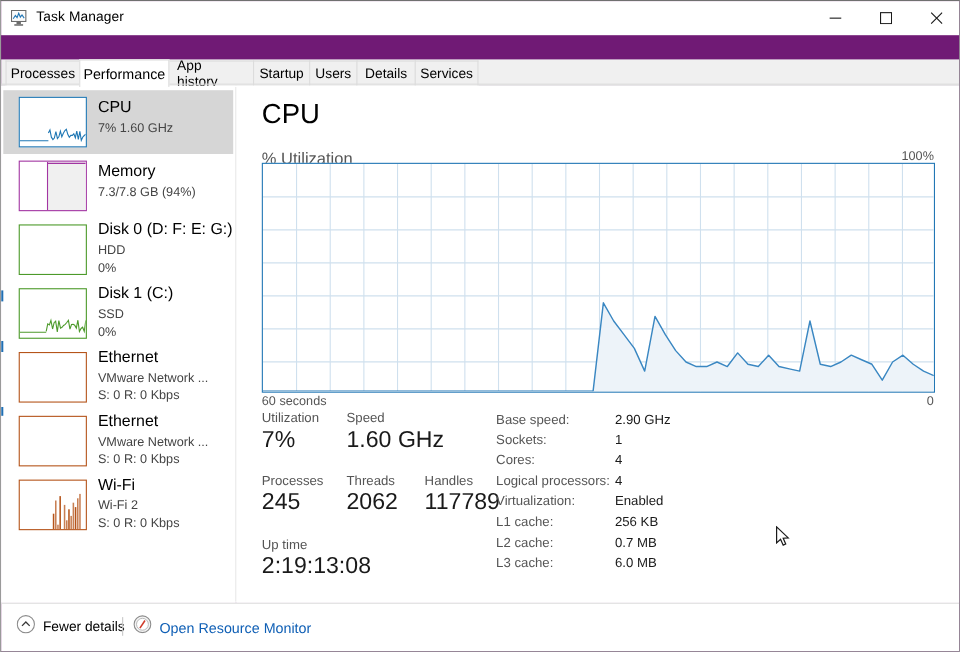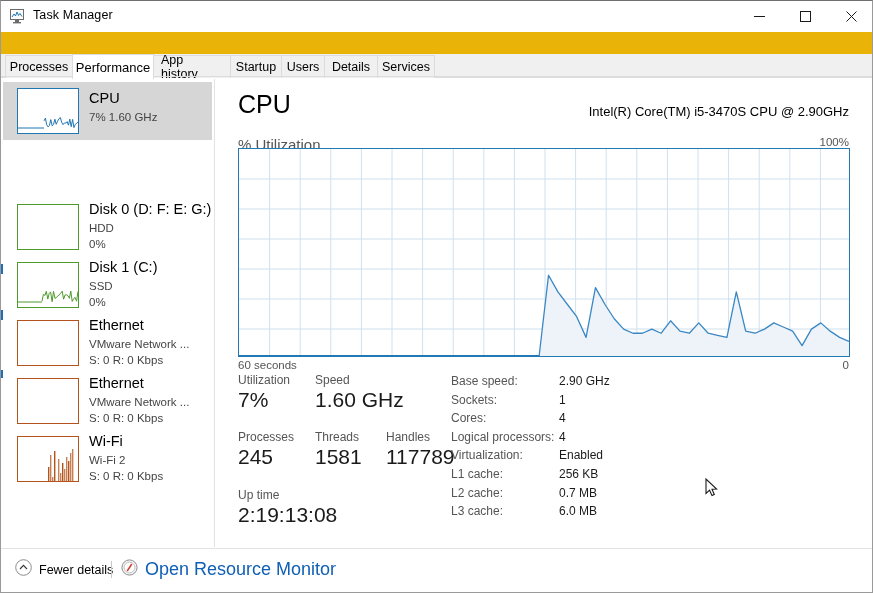--- a/index.html
+++ b/index.html
@@ -6,21 +6,21 @@
   html, body {
     margin: 0; padding: 0;
     width: 873px; height: 593px;
     background: #ffffff;
     font-family: "Liberation Sans", sans-serif;
     overflow: hidden;
   }
   #app {
     position: relative;
     width: 873px; height: 593px;
-    background: #eab308;
+    background: #701a75;
     border: 1px solid #9a9a9a;
     border-top-color: #707070;
     overflow: hidden;
   }
 
   
   #titlebar {
     position: absolute; left: 0; top: 0; width: 871px; height: 31px;
     background: #ffffff;
   }
@@ -187,21 +187,21 @@
   }
   #fewer-details .lbl { font-size: 12.5px; color: #000; }
   #status-sep {
     position: absolute; left: 110px; top: 12px;
     width: 1px; height: 17px; background: #c8c8c8;
   }
   #open-res {
     position: absolute; left: 120px; top: 10px;
     display: flex; align-items: center; gap: 7px;
   }
-  #open-res .lbl { font-size: 18px; color: #0f5fb5; }
+  #open-res .lbl { font-size: 13px; color: #0f5fb5; }
 
   
   #cursor { position: absolute; left: 704px; top: 477px; }
 </style>
 </head>
 <body>
 
 <div id="app">
 
   <div id="titlebar">
@@ -263,20 +263,31 @@
     <div id="sidebar">
         <div class="side-item selected" style="top: 4px;">
           <div class="thumb" style="border-color: rgb(31, 119, 180);">
             <svg width="60" height="44" viewBox="0 0 60 44">
               <path d="M26.0 31.9 L27.4 29.1 L28.7 35.7 L30.1 37.9 L31.4 36.5 L32.8 30.6 L34.2 36.9 L35.5 35.4 L36.9 30.2 L38.2 35.3 L39.6 32.2 L41.0 29.7 L42.3 28.5 L43.7 33.3 L45.0 35.7 L46.4 34.0 L47.8 34.1 L49.1 32.6 L50.5 36.2 L51.8 30.1 L53.2 37.7 L54.6 30.4 L55.9 38.6 L57.3 35.5 L58.6 34.2 L60.0 33.0" fill="none" stroke="#1f77b4" stroke-width="1"></path>
               <line x1="0" y1="39" x2="26" y2="39" stroke="#1f77b4" stroke-width="1"></line>
             </svg>
           </div>
           <div class="side-title" style="top: 8px;">CPU</div>
           <div class="side-sub" style="top: 29px;">7%  1.60 GHz</div>
+        </div>
+        <div class="side-item" style="top: 62px;">
+          <div class="thumb" style="border-color: rgb(162, 53, 162);">
+            <svg width="60" height="44" viewBox="0 0 60 44">
+              <rect x="25.2" y="0" width="34.8" height="44" fill="#f0f0f0"></rect>
+              <line x1="25.2" y1="0" x2="25.2" y2="44" stroke="#a235a2" stroke-width="1"></line>
+              <line x1="25.2" y1="1.5" x2="60" y2="1.5" stroke="#a235a2" stroke-width="1"></line>
+            </svg>
+          </div>
+          <div class="side-title" style="top: 8px;">Memory</div>
+          <div class="side-sub" style="top: 29px;">7.3/7.8 GB (94%)</div>
         </div>
         <div class="side-item" style="top: 120px;">
           <div class="thumb" style="border-color: rgb(76, 154, 42);">
             <svg width="60" height="44" viewBox="0 0 60 44"></svg>
           </div>
           <div class="side-title" style="top: 3px;">Disk 0 (D: F: E: G:)</div>
           <div class="side-sub" style="top: 24px;">HDD</div>
           <div class="side-sub" style="top: 40px;">0%</div>
         </div>
         <div class="side-item" style="top: 178px;">
@@ -330,21 +341,20 @@
           <div class="side-sub" style="top: 40px;">S: 0 R: 0 Kbps</div>
         </div>
         <div class="scroll-nub" style="top: 186px; height: 10px;"></div>
         <div class="scroll-nub" style="top: 232px; height: 10px;"></div>
         <div class="scroll-nub" style="top: 292px; height: 8px;"></div>
       </div>
     <div id="sidebar-divider"></div>
 
     <div id="detail">
       <div id="cpu-heading">CPU</div>
-      <div id="cpu-model">Intel(R) Core(TM) i5-3470S CPU @ 2.90GHz</div>
       <div id="lbl-util">% Utilization</div>
       <div id="lbl-100">100%</div>
 
       <div id="graph">
         <svg id="graph-svg" width="610" height="207" viewBox="0 0 610 207">
             <line x1="30.6" y1="0" x2="30.6" y2="207" stroke="#cfe0ee" stroke-width="1"></line>
             <line x1="61.2" y1="0" x2="61.2" y2="207" stroke="#cfe0ee" stroke-width="1"></line>
             <line x1="91.80000000000001" y1="0" x2="91.80000000000001" y2="207" stroke="#cfe0ee" stroke-width="1"></line>
             <line x1="122.4" y1="0" x2="122.4" y2="207" stroke="#cfe0ee" stroke-width="1"></line>
             <line x1="153" y1="0" x2="153" y2="207" stroke="#cfe0ee" stroke-width="1"></line>
@@ -378,21 +388,21 @@
       <div id="lbl-zero">0</div>
 
       <div id="stats-block">
           <div class="stat-label" style="left: 23px; top: 295px;">Utilization</div>
           <div class="stat-value" style="left: 23px; top: 310px;">7%</div>
           <div class="stat-label" style="left: 100px; top: 295px;">Speed</div>
           <div class="stat-value" style="left: 100px; top: 310px;">1.60 GHz</div>
           <div class="stat-label" style="left: 23px; top: 352px;">Processes</div>
           <div class="stat-value" style="left: 23px; top: 367px;">245</div>
           <div class="stat-label" style="left: 100px; top: 352px;">Threads</div>
-          <div class="stat-value" style="left: 100px; top: 367px;">1581</div>
+          <div class="stat-value" style="left: 100px; top: 367px;">2062</div>
           <div class="stat-label" style="left: 171px; top: 352px;">Handles</div>
           <div class="stat-value" style="left: 171px; top: 367px;">117789</div>
           <div class="stat-label" style="left: 23px; top: 410px;">Up time</div>
           <div class="stat-value" style="left: 23px; top: 425px;">2:19:13:08</div>
         </div>
       <div id="specs-block">
           <div class="spec-label" style="left: 236px; top: 296px;">Base speed:</div>
           <div class="spec-value" style="left: 344px; top: 296px;">2.90 GHz</div>
           <div class="spec-label" style="left: 236px; top: 314.6px;">Sockets:</div>
           <div class="spec-value" style="left: 344px; top: 314.6px;">1</div>

